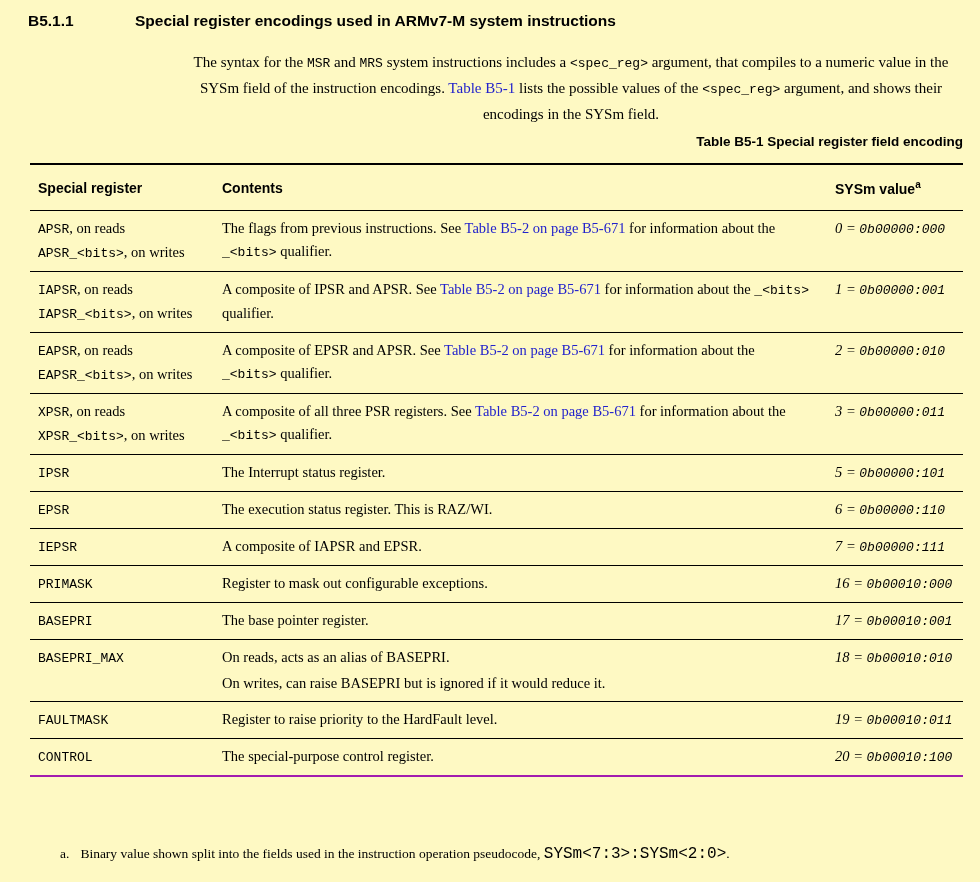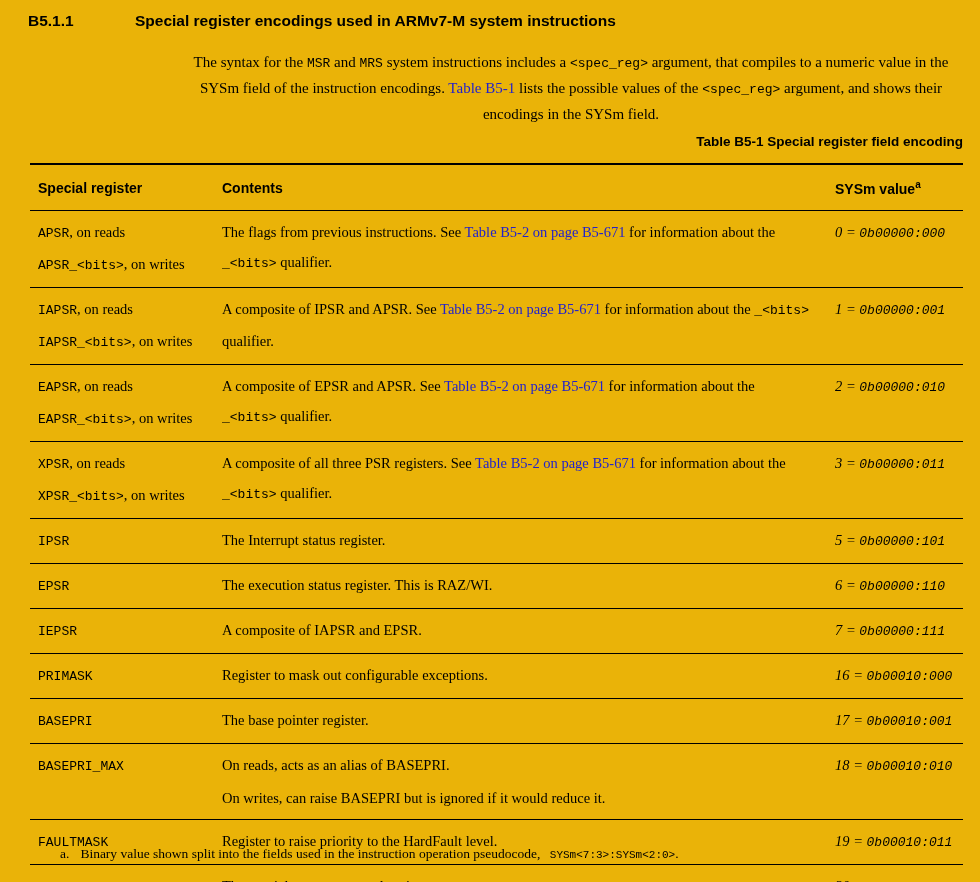--- a/index.html
+++ b/index.html
@@ -1,16 +1,16 @@
 <!DOCTYPE html>
 <html><head>
 <meta charset="utf-8">
 <style>
   html,body{margin:0;padding:0;background:#ffffff;}
-  .page{position:relative;width:980px;height:882px;background:#eab308;color:#000;
+  .page{position:relative;width:980px;height:882px;background:#fef9c3;color:#000;
         font-family:"Liberation Serif", serif;overflow:hidden;}
 
   
   .sec-num{position:absolute;left:28px;top:12px;font:bold 15.5px "Liberation Sans", sans-serif;}
   .sec-title{position:absolute;left:135px;top:12px;margin:0;font:bold 15.5px "Liberation Sans", sans-serif;}
 
   
   .intro{position:absolute;left:178px;top:50px;width:786px;margin:0;
          font-size:15px;line-height:24px;text-align:center;}
 
@@ -21,37 +21,37 @@
   table.reg-table{position:absolute;left:30px;top:163px;width:933px;
         border-collapse:collapse;border-top:2px solid #000;border-bottom:2px solid #a21caf;
         table-layout:fixed;}
   col.c-reg{width:184px;}
   col.c-contents{width:613px;}
   col.c-sysm{width:136px;}
   thead th{text-align:left;font:bold 14px "Liberation Sans", sans-serif;
         padding:14px 0 13px 8px;border-bottom:1.5px solid #000;}
   thead th sup{font-size:10px;font-weight:bold;}
   tbody td{vertical-align:top;border-top:1px solid #000;
-        padding:6px 0 6px 8px;font-size:14.5px;line-height:30px;}
+        padding:6px 0 6px 8px;font-size:14.5px;line-height:23px;}
   tbody tr:first-child td{border-top:none;}
   .cell-contents{padding-right:18px;}
   .cell-contents p{margin:0;}
   .cell-contents p + p{margin-top:3px;}
   .cell-sysm{white-space:nowrap;font-style:italic;}
   .reg-line{white-space:nowrap;}
 
   
   .seg-m{font-family:"Liberation Mono", monospace;font-size:13px;}
   .seg-l{color:#2222cc;text-decoration:none;cursor:pointer;}
   .seg-t{}
 
   
   .footnote{position:absolute;left:60px;top:845px;font-size:13.5px;line-height:18px;}
   .fn-marker{margin-right:11px;}
-  .footnote .seg-m{font-size:11px;margin-left:6px;}
+  .footnote .seg-m{font-size:16px;}
 </style>
 </head>
 <body>
 
 <div class="page">
 
   <span class="sec-num">B5.1.1</span>
   <h1 class="sec-title">Special register encodings used in ARMv7-M system instructions</h1>
 
   <p class="intro" id="intro"><span class="seg-t">The syntax for the </span><span class="seg-m">MSR</span><span class="seg-t"> and </span><span class="seg-m">MRS</span><span class="seg-t"> system instructions includes a </span><span class="seg-m">&lt;spec_reg&gt;</span><span class="seg-t"> argument, that compiles to a numeric value in the SYSm field of the instruction encodings. </span><a class="seg-l">Table B5-1</a><span class="seg-t"> lists the possible values of the </span><span class="seg-m">&lt;spec_reg&gt;</span><span class="seg-t"> argument, and shows their encodings in the SYSm field.</span></p>

